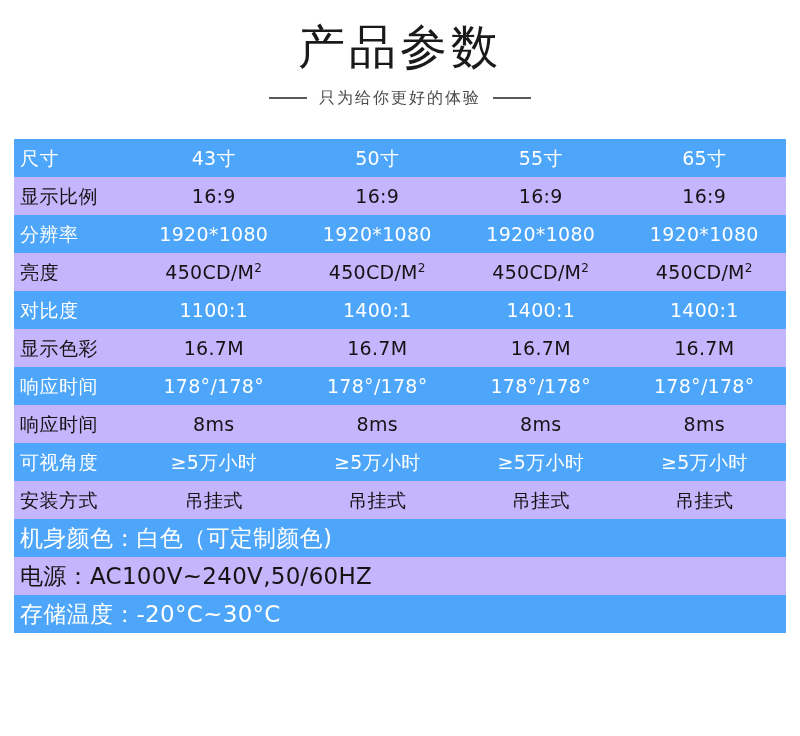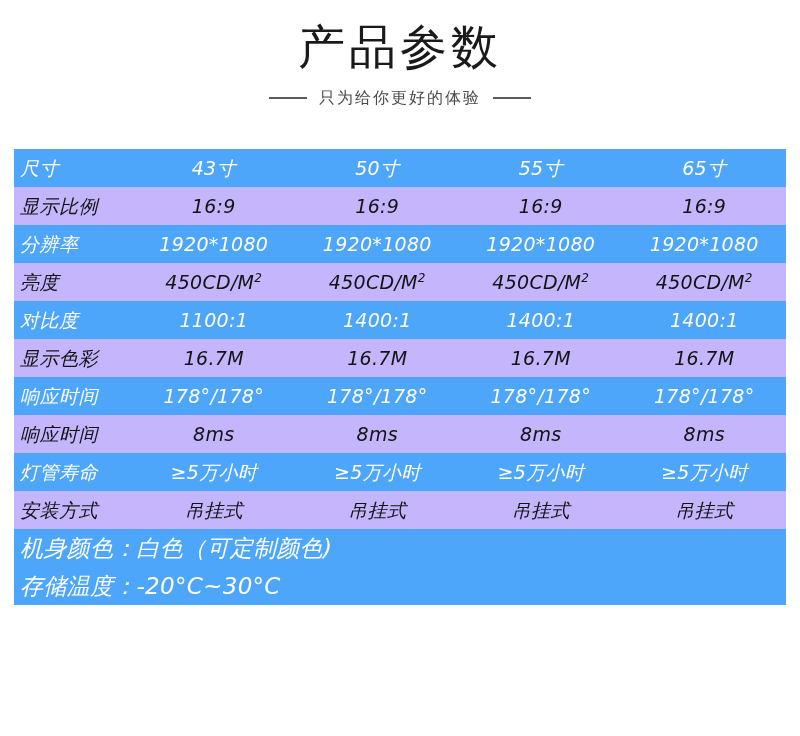--- a/index.html
+++ b/index.html
@@ -55,23 +55,22 @@
     font-weight: 400;
     color: #4a4a4a;
     letter-spacing: 2px;
     white-space: nowrap;
   }
 
   
   .spec-table {
     position: absolute;
     left: 14px;
-    top: 149px;
+    top: 139px;
     width: 772px;
-    font-style: italic;
   }
 
   .spec-row {
     display: flex;
     align-items: center;
     height: 38px;
     box-sizing: border-box;
   }
   .spec-row.blue {
     background: #4da6fa;
@@ -183,34 +182,37 @@
         <div class="cell cell-value">178°/178°</div>
       </div>
       <div class="spec-row white">
         <div class="cell cell-label">响应时间</div>
         <div class="cell cell-value">8ms</div>
         <div class="cell cell-value">8ms</div>
         <div class="cell cell-value">8ms</div>
         <div class="cell cell-value">8ms</div>
       </div>
       <div class="spec-row blue">
-        <div class="cell cell-label">灯管寿命</div>
+        <div class="cell cell-label">可视角度</div>
         <div class="cell cell-value">≥5万小时</div>
         <div class="cell cell-value">≥5万小时</div>
         <div class="cell cell-value">≥5万小时</div>
         <div class="cell cell-value">≥5万小时</div>
       </div>
       <div class="spec-row white">
         <div class="cell cell-label">安装方式</div>
         <div class="cell cell-value">吊挂式</div>
         <div class="cell cell-value">吊挂式</div>
         <div class="cell cell-value">吊挂式</div>
         <div class="cell cell-value">吊挂式</div>
       </div>
       <div class="spec-row full blue">
         <div class="cell-full">机身颜色：白色（可定制颜色)</div>
       </div>
+      <div class="spec-row full white">
+        <div class="cell-full">电源：AC100V~240V,50/60HZ</div>
+      </div>
       <div class="spec-row full blue">
         <div class="cell-full">存储温度：-20°C~30°C</div>
       </div>
     </div>
 
 </div>
 
 </body></html>

